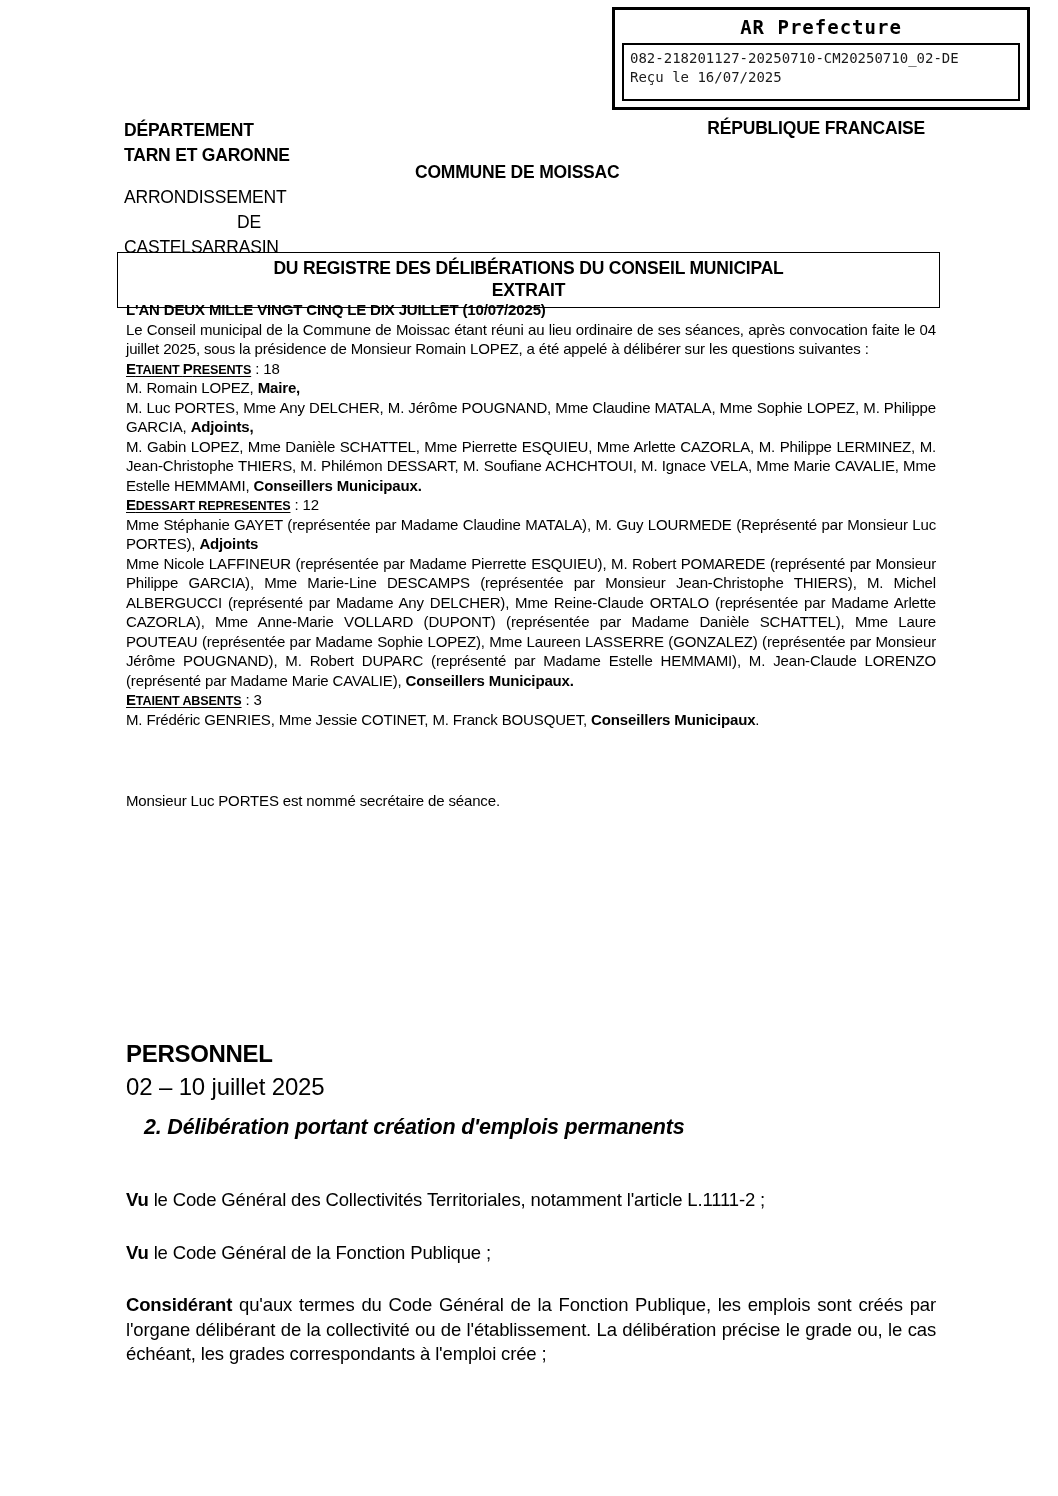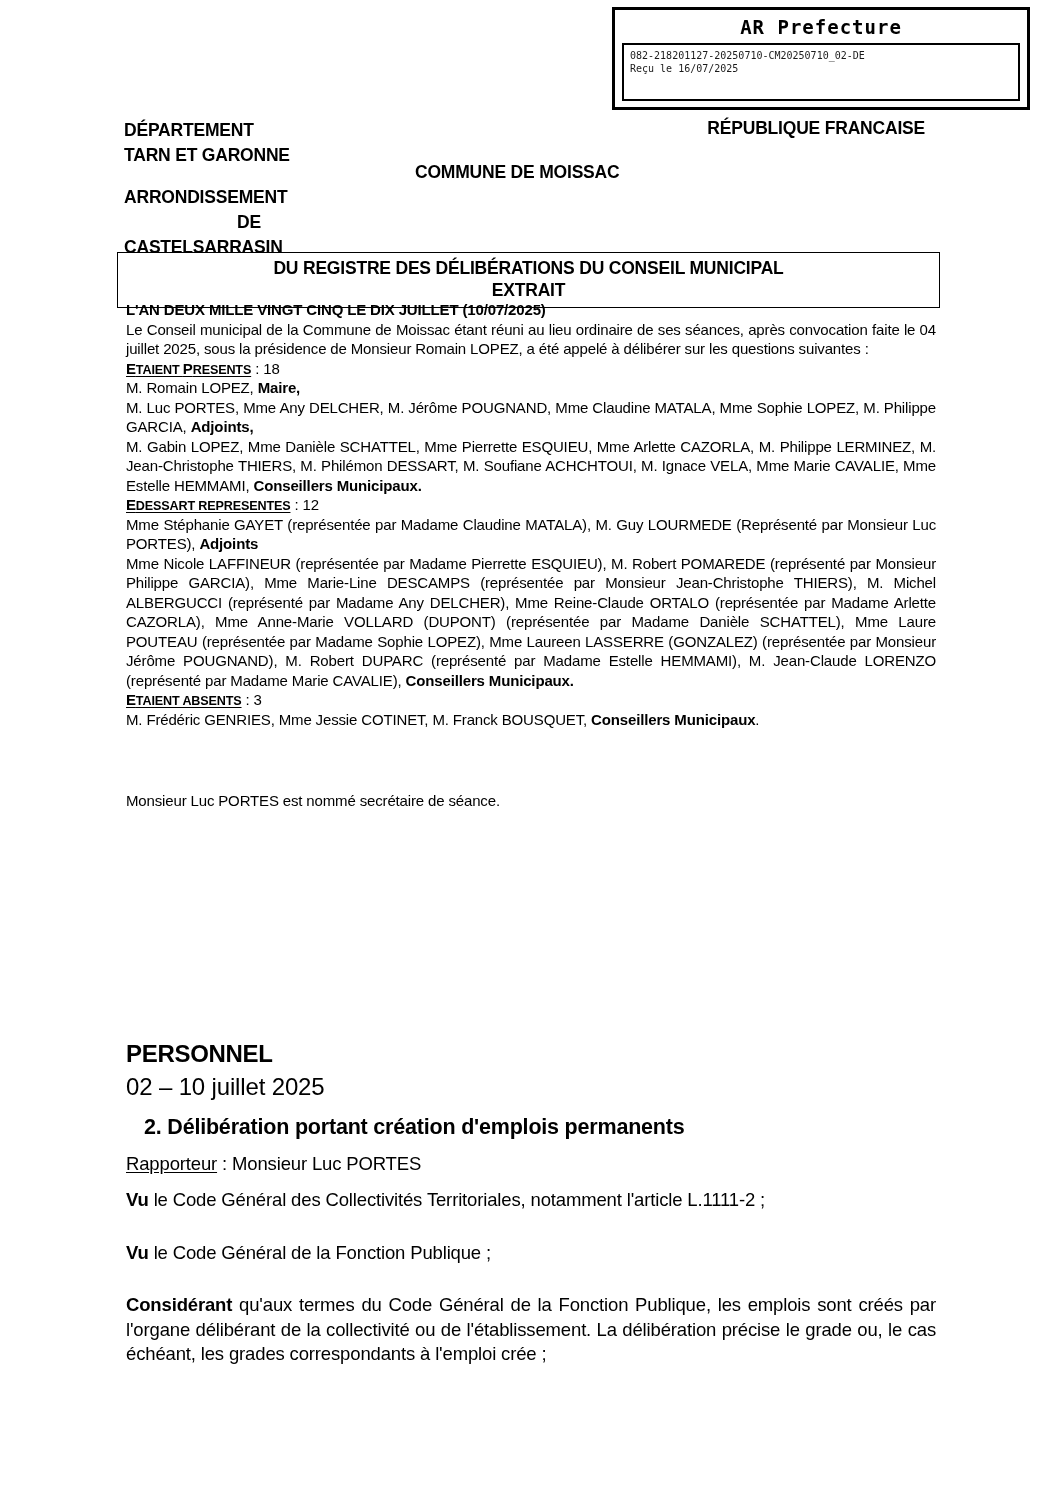--- a/index.html
+++ b/index.html
@@ -39,21 +39,21 @@
   }
   .ar-stamp-inner {
     margin: 5px 7px 6px 7px;
     border: 2px solid #000;
     box-sizing: border-box;
     height: 58px;
     padding: 4px 6px 0 6px;
   }
   .ar-stamp-inner div {
     font-family: "DejaVu Sans Mono", monospace;
-    font-size: 10px;
+    font-size: 14px;
     line-height: 1.35;
     white-space: nowrap;
     color: #1a1a1a;
   }
 
   
   .hdr-left {
     position: absolute;
     left: 124px;
     top: 118px;
@@ -62,21 +62,21 @@
     font-size: 17.5px;
     line-height: 1.42;
     font-stretch: condensed;
     letter-spacing: -0.2px;
   }
   .hdr-arr {
     position: absolute;
     left: 124px;
     top: 185px;
     width: 250px;
-    font-weight: bold;
+    font-weight: normal;
     font-size: 17.5px;
     line-height: 1.42;
     letter-spacing: -0.2px;
     text-align: center;
   }
   .hdr-arr .lft { text-align: left; }
   .hdr-republique {
     position: absolute;
     left: 600px;
     top: 118px;
@@ -150,20 +150,21 @@
     font-size: 24px;
     letter-spacing: -0.3px;
     margin-bottom: 2px;
   }
   .personnel-date {
     font-size: 24px;
     margin-bottom: 12px;
   }
   .delib-title {
     font-weight: bold;
+    font-style: italic;
     font-size: 21.5px;
     margin-left: 18px;
     letter-spacing: -0.2px;
     margin-bottom: 10px;
   }
   .rapporteur-lbl {
     text-decoration: underline;
     text-underline-offset: 2px;
   }
 
@@ -238,21 +239,20 @@
 
     <div class="spacer-xl"></div>
 
     <p>Monsieur Luc PORTES est nommé secrétaire de séance.</p>
   </div>
 
   <div class="personnel">
     <div class="personnel-title">PERSONNEL</div>
     <div class="personnel-date">02 – 10 juillet 2025</div>
     <div class="delib-title">2.  Délibération portant création d'emplois permanents</div>
-    <div><span class="rapporteur-lbl">Rapporteur</span><span> : Monsieur Luc PORTES</span></div>
   </div>
 
   <div class="clauses">
     <p><span class="b">Vu</span><span> le Code Général des Collectivités Territoriales, notamment l'article L.1111-2 ;</span></p>
     <p><span class="b">Vu</span><span> le Code Général de la Fonction Publique ;</span></p>
     <p><span class="b">Considérant</span><span> qu'aux termes du Code Général de la Fonction Publique, les emplois sont créés par l'organe délibérant de la collectivité ou de l'établissement. La délibération précise le grade ou, le cas échéant, les grades correspondants à l'emploi crée ;</span></p>
   </div>
 
 </div>
 

